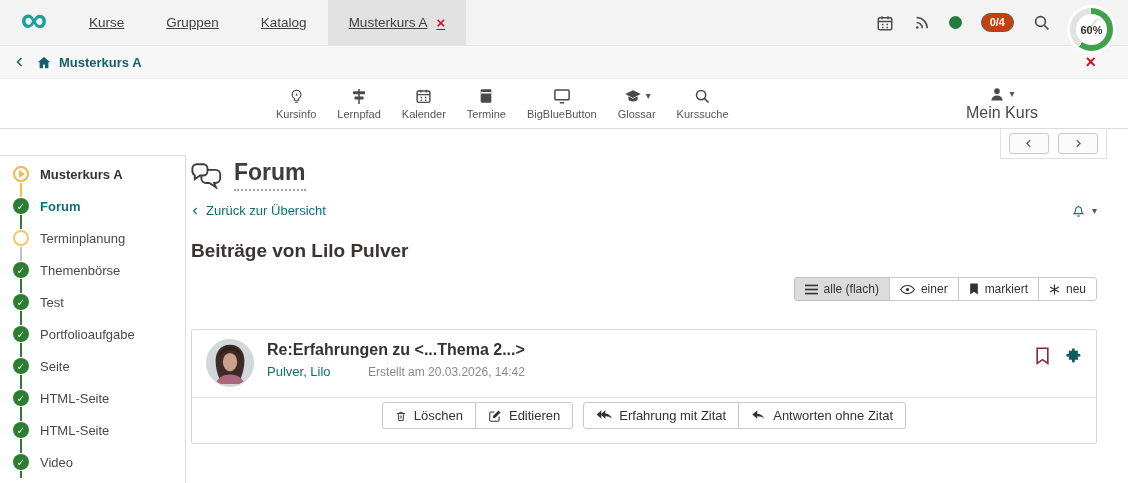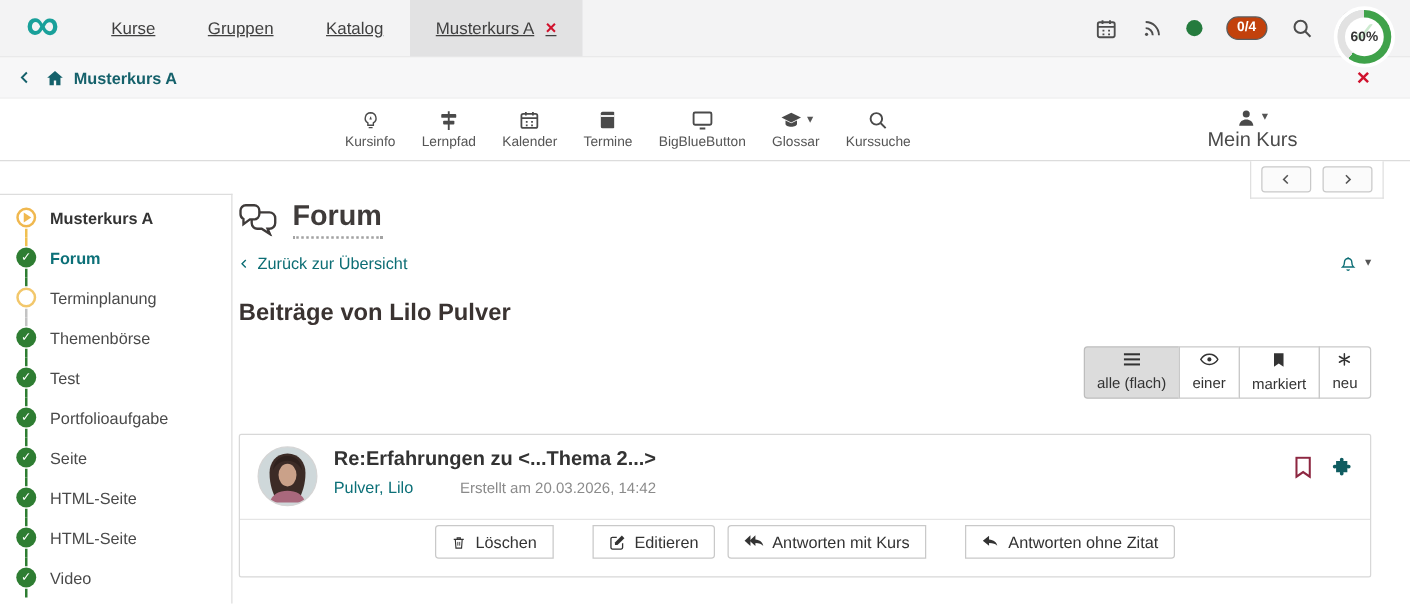--- a/index.html
+++ b/index.html
@@ -72,38 +72,38 @@
   
   .main{position:absolute;left:186px;top:155px;right:0;bottom:0;padding:4px 31px 0 5px;box-sizing:border-box;}
   .h1row{display:flex;align-items:center;gap:11px;color:#3f3b3a;}
   .h1text{font-size:23px;font-weight:bold;border-bottom:2px dotted #a3a3a3;padding-bottom:3px;}
   .backrow{margin-top:11px;display:flex;align-items:center;color:#0d6e75;}
   .backlink{display:flex;align-items:center;gap:6px;font-size:13px;cursor:pointer;color:#0d6e75;}
   .subsbell{margin-left:auto;display:flex;align-items:center;gap:6px;cursor:pointer;color:#0d6e75;}
   .pageheading{margin-top:21px;font-size:19px;font-weight:bold;color:#3a3331;}
   .filterrow{margin-top:15px;display:flex;justify-content:flex-end;}
   .fbtn{display:flex;align-items:center;gap:6px;padding:4px 10px;font-size:12px;color:#333;background:#fff;
-        border:1px solid #c9c9c9;margin-left:-1px;cursor:pointer;white-space:nowrap;flex-direction:column;}
+        border:1px solid #c9c9c9;margin-left:-1px;cursor:pointer;white-space:nowrap;}
   .fbtn:first-child{border-radius:3px 0 0 3px;margin-left:0;}
   .fbtn:last-child{border-radius:0 3px 3px 0;}
   .fbtn.active{background:#dcdcdc;border-color:#bdbdbd;}
   
   .card{margin-top:28px;border:1px solid #d8d8d8;border-radius:2px;background:#fff;}
   .card-head{display:flex;align-items:flex-start;padding:9px 14px 10px;border-bottom:1px solid #e5e5e5;}
   .av46{width:46px;height:46px;flex:none;}
   .headtext{margin-left:13px;padding-top:2px;}
   .posttitle{font-size:16px;font-weight:bold;color:#333;}
   .authorrow{margin-top:5px;display:flex;align-items:baseline;gap:7px;justify-content:space-between;}
   .author{font-size:13px;color:#0c7078;cursor:pointer;}
   .meta{font-size:12px;color:#8a8a8a;}
   .headicons{margin-left:auto;display:flex;align-items:center;gap:14px;padding-top:8px;}
   .hicon{cursor:pointer;}
   .card-body{padding:14px 14px 12px;font-size:13.5px;color:#333;min-height:44px;box-sizing:border-box;}
   .card-foot{display:flex;justify-content:center;gap:10px;padding:4px 0 14px;}
-  .agroup{display:flex;gap:32px;}
+  .agroup{display:flex;}
   .abtn{display:flex;align-items:center;gap:7px;padding:5px 12px;font-size:13px;color:#333;background:#fff;
         border:1px solid #c9c9c9;margin-left:-1px;cursor:pointer;white-space:nowrap;border-radius:0;}
   .abtn:first-child{border-radius:3px 0 0 3px;margin-left:0;}
   .abtn:last-child{border-radius:0 3px 3px 0;text-align:right;}
 </style>
 </head>
 <body>
 
 <div class="nav">
   <div class="logo">∞</div>
@@ -461,21 +461,21 @@
             </svg>
           <span>Editieren</span>
         </div>
       </div>
       <div class="agroup">
         <div class="abtn">
           <svg width="16" height="13" viewBox="0 0 24 18" fill="#333">
               <path d="M8 1L1 7.5 8 14v-3.5z"></path>
               <path d="M14 1L7 7.5 14 14v-3.7c4.5 0 7.5 1.2 9.5 3.7-.8-4.5-4-7.5-9.5-8z"></path>
             </svg>
-          <span>Antworten mit Kurs</span>
+          <span>Erfahrung mit Zitat</span>
         </div>
         <div class="abtn">
           <svg width="15" height="13" viewBox="0 0 24 18" fill="#333">
               <path d="M10 1L2 7.5 10 14v-3.7c5 0 8.5 1.2 10.5 3.7-.8-4.5-4.5-7.5-10.5-8z"></path>
             </svg>
           <span>Antworten ohne Zitat</span>
         </div>
       </div>
     </div>
   </div>

